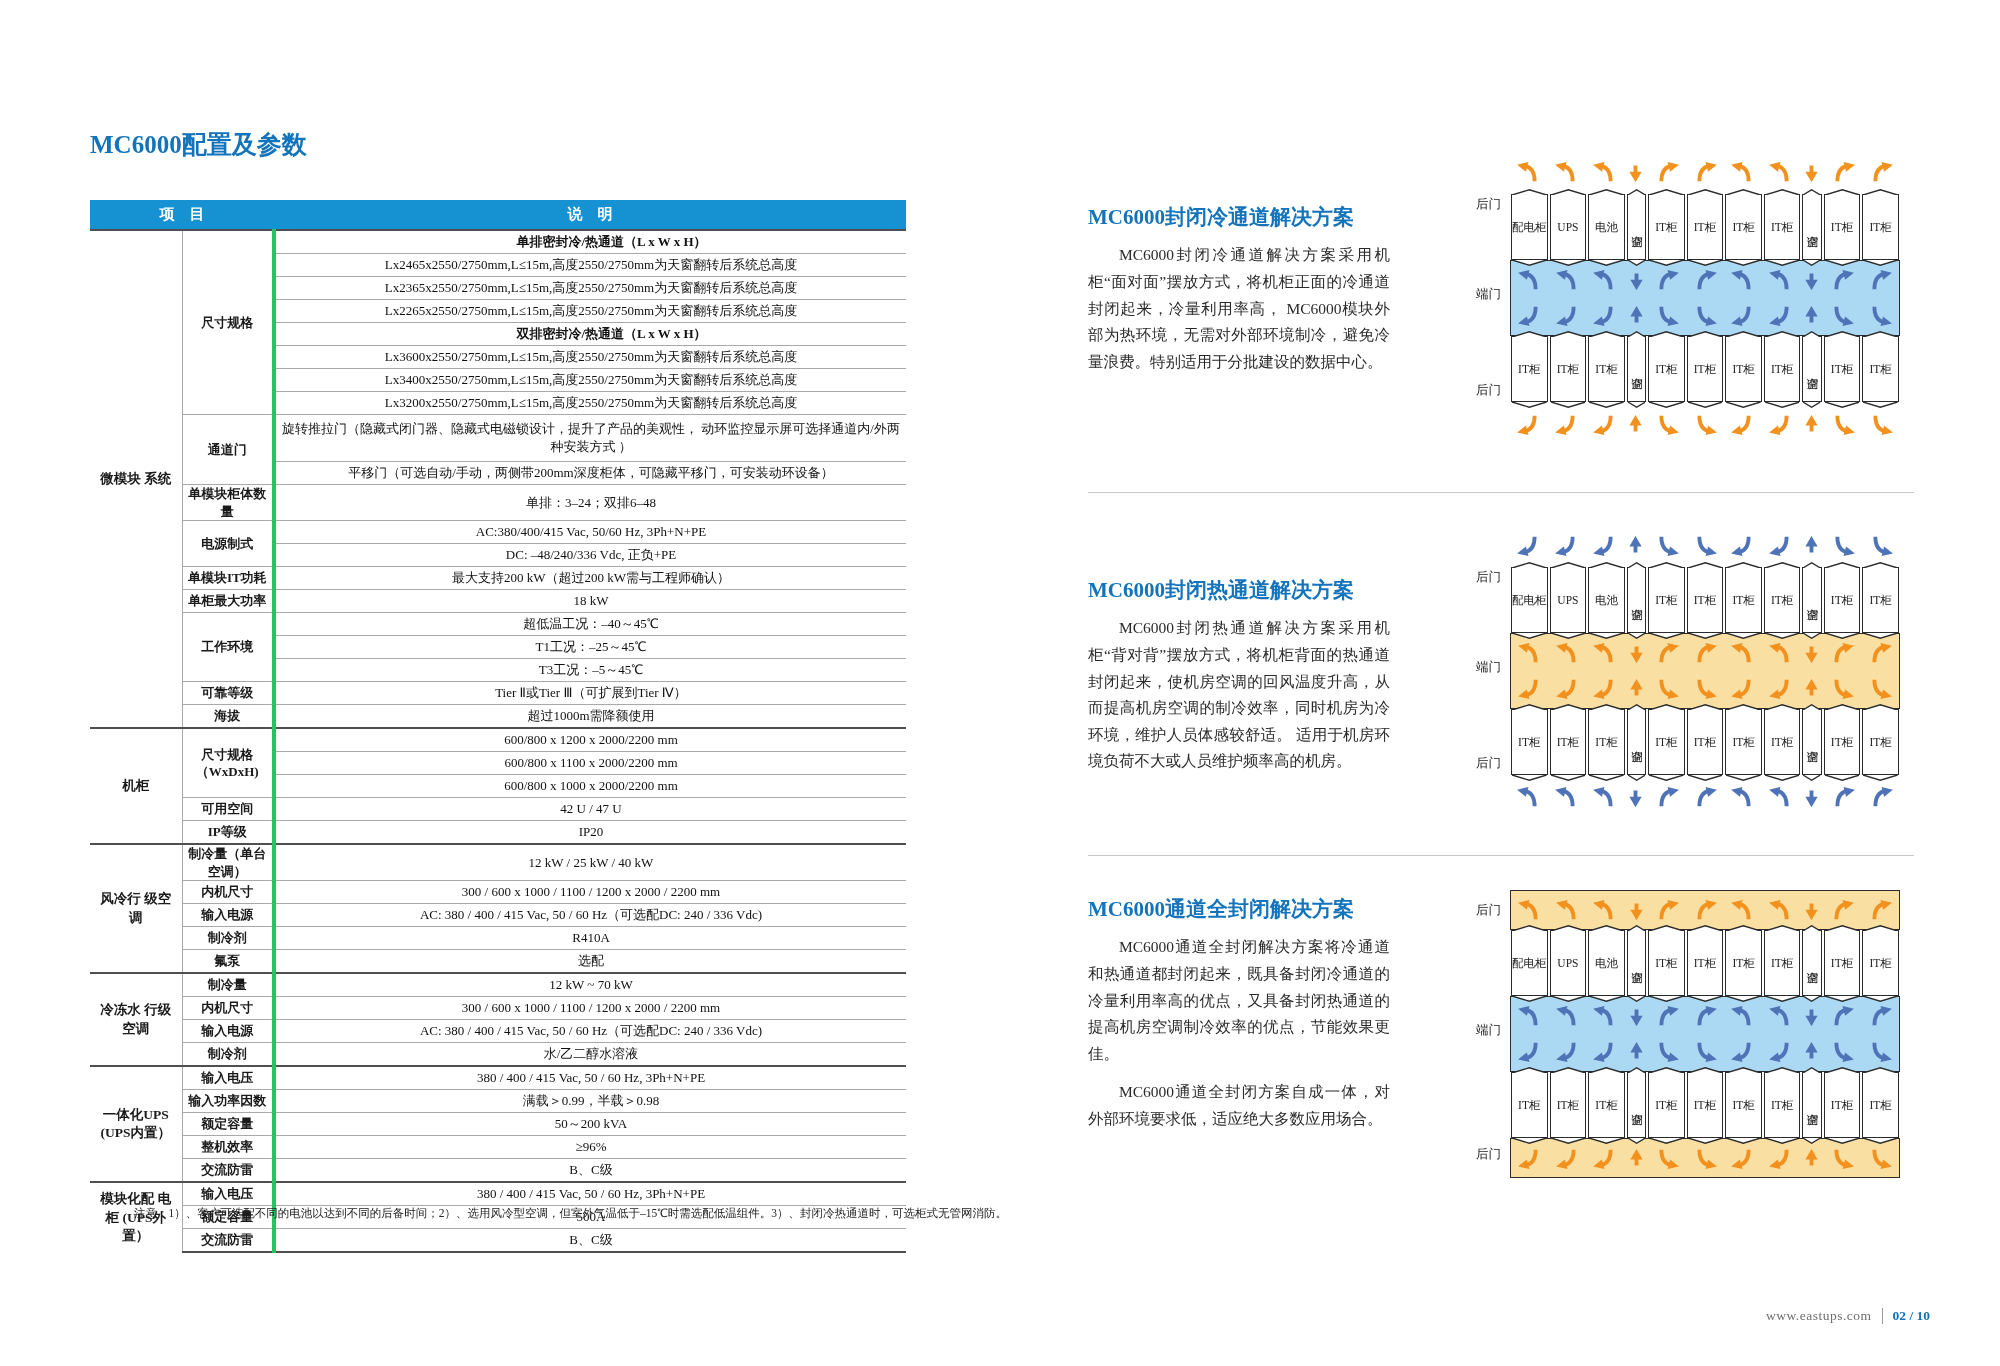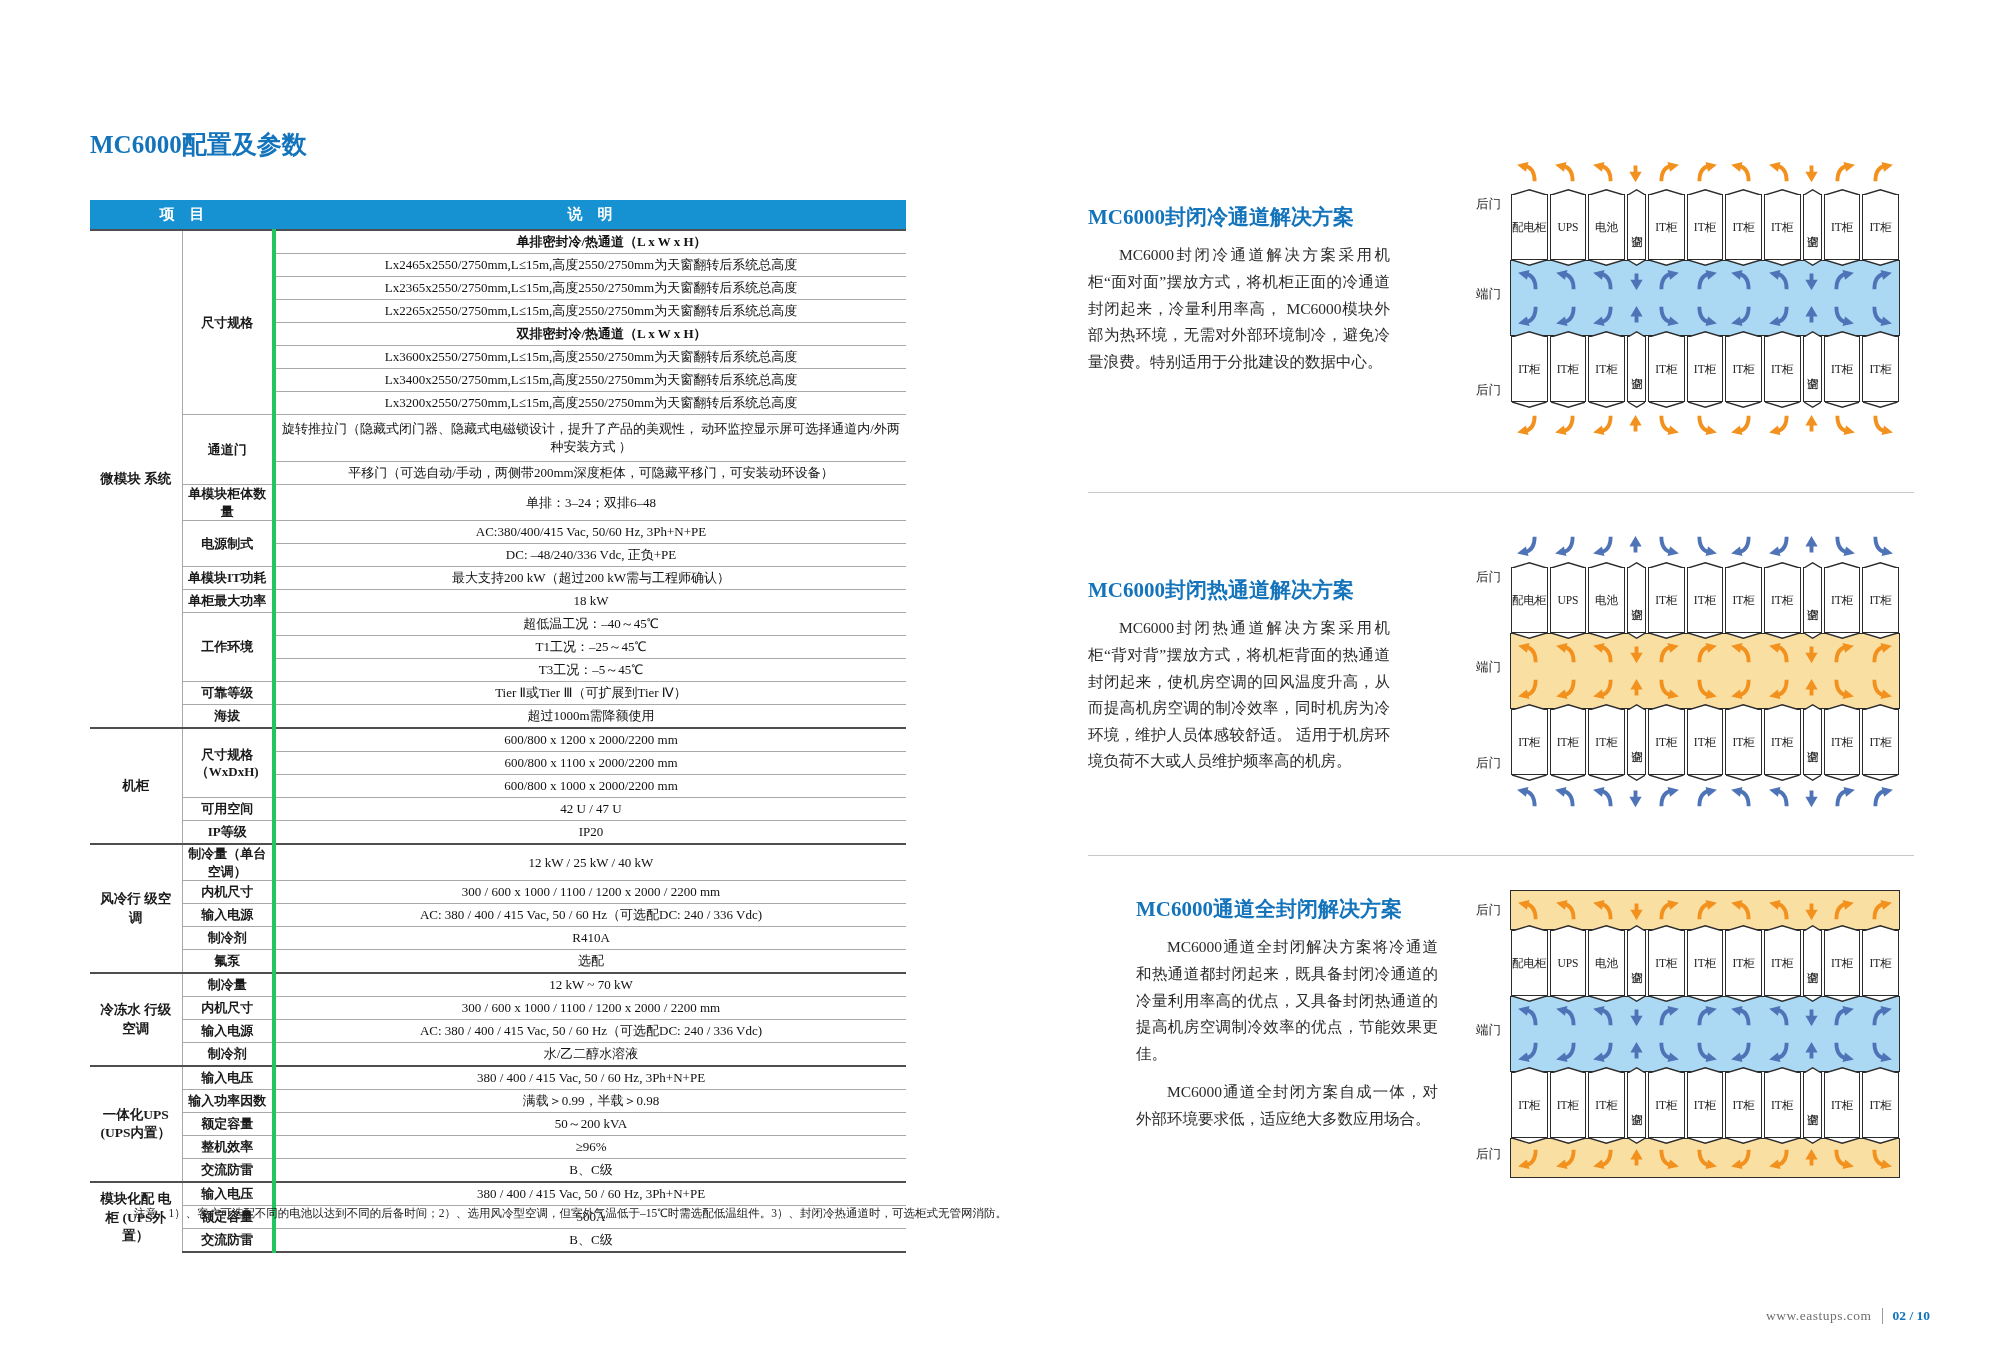--- a/index.html
+++ b/index.html
@@ -17,34 +17,34 @@
   #spec-table tr.grp-start td{border-top:2px solid #4f4f4f;}
   #spec-table tr.last-row td{border-bottom:2px solid #4f4f4f;}
   #spec-table td.bold{font-weight:bold;padding-left:47px;}
   #spec-table td.h2{height:46px;}
   #note{position:absolute;left:88px;top:1206px;width:900px;font-size:11.5px;color:#222;margin-left:46px;}
 
   
   .sec{position:absolute;left:1088px;width:302px;}
   .sec h2{margin:0;font-size:21px;font-weight:bold;color:#1373bb;line-height:1.2;}
   .sec p{margin:12px 0 0 0;font-size:15.5px;line-height:1.72;text-align:justify;text-indent:2em;color:#2a2a2a;}
-  #sec1{top:205px;} #sec2{top:578px;} #sec3{top:897px;margin-left:48px;}
+  #sec1{top:205px;} #sec2{top:578px;} #sec3{top:897px;}
   .hr-div{position:absolute;left:1088px;width:826px;height:0;border-top:1px solid #c9c9c9;}
   #div1{top:492px;} #div2{top:855px;}
 
   
   .dg{position:absolute;left:1476px;width:424px;}
   #dg1{top:150px;} #dg2{top:523px;} #dg3{top:890px;}
   .dg .canvas{margin-left:34px;width:390px;position:relative;}
   .dlbl{position:absolute;left:0;top:0;width:32px;font-size:12.5px;color:#222;}
   .arow{display:flex;width:100%;height:44px;align-items:center;}
   .band1{display:flex;width:100%;height:40px;align-items:center;border:1.5px solid #2b2b2b;box-sizing:border-box;}
   .aisle{width:100%;height:76px;border:1.5px solid #2b2b2b;box-sizing:border-box;display:flex;flex-direction:column;justify-content:space-evenly;}
   .aisle .arow{height:32px;}
-  .rackrow{display:flex;width:100%;height:66px;justify-content:flex-end;}
+  .rackrow{display:flex;width:100%;height:66px;}
   .cell{position:relative;display:flex;align-items:center;justify-content:center;
         border:1.5px solid #2b2b2b;background:#fff;margin:0 1px;box-sizing:border-box;
         font-size:11.5px;color:#222;flex:2 2 0;z-index:1;}
   .cell.ac{flex:1 1 0;writing-mode:vertical-rl;letter-spacing:1px;}
   .slot{display:flex;align-items:center;justify-content:center;flex:2 2 0;margin:0 1px;}
   .slot.ac{flex:1 1 0;}
   svg.gable{position:absolute;left:0;width:100%;height:6px;z-index:2;}
   svg.gable.top{top:-6.5px;} svg.gable.bot{bottom:-6.5px;transform:scaleY(-1);}
   .ashape{display:block;}
 

